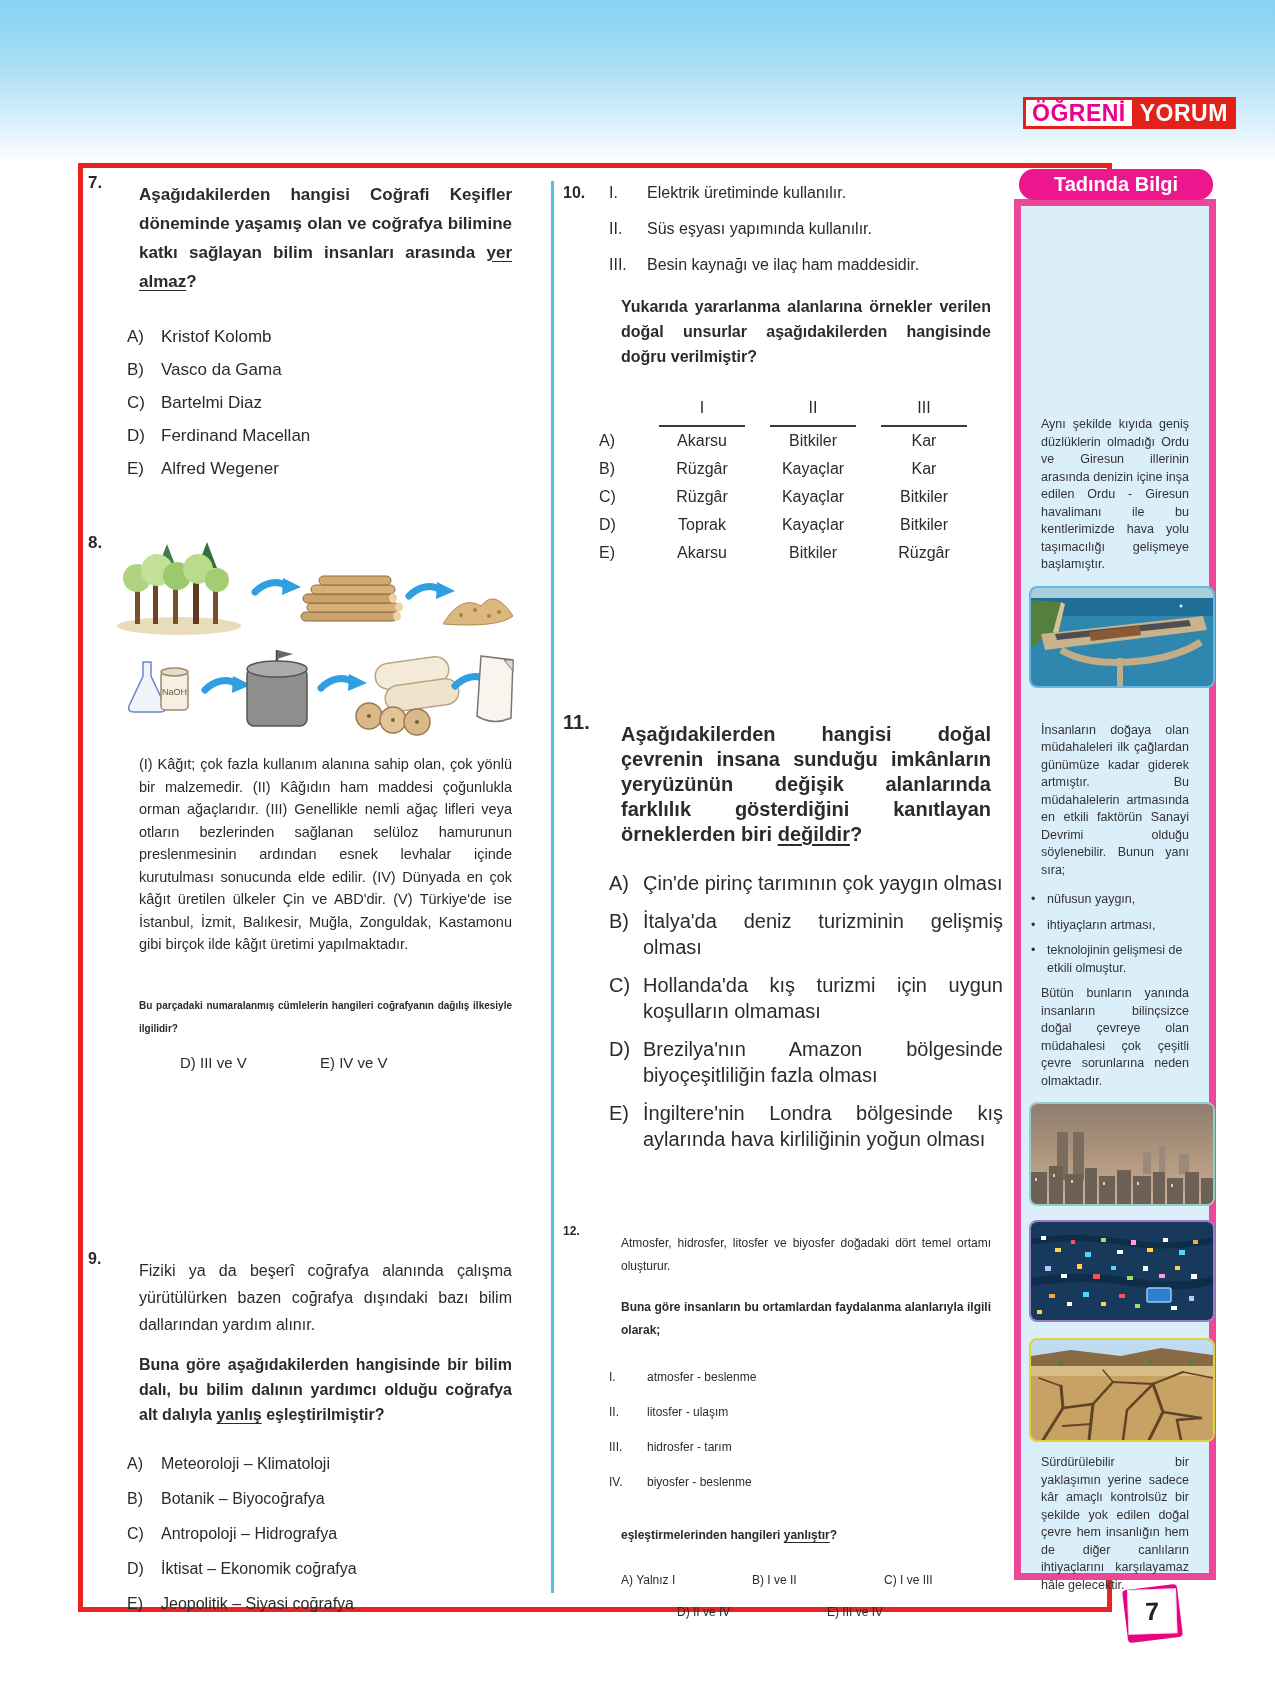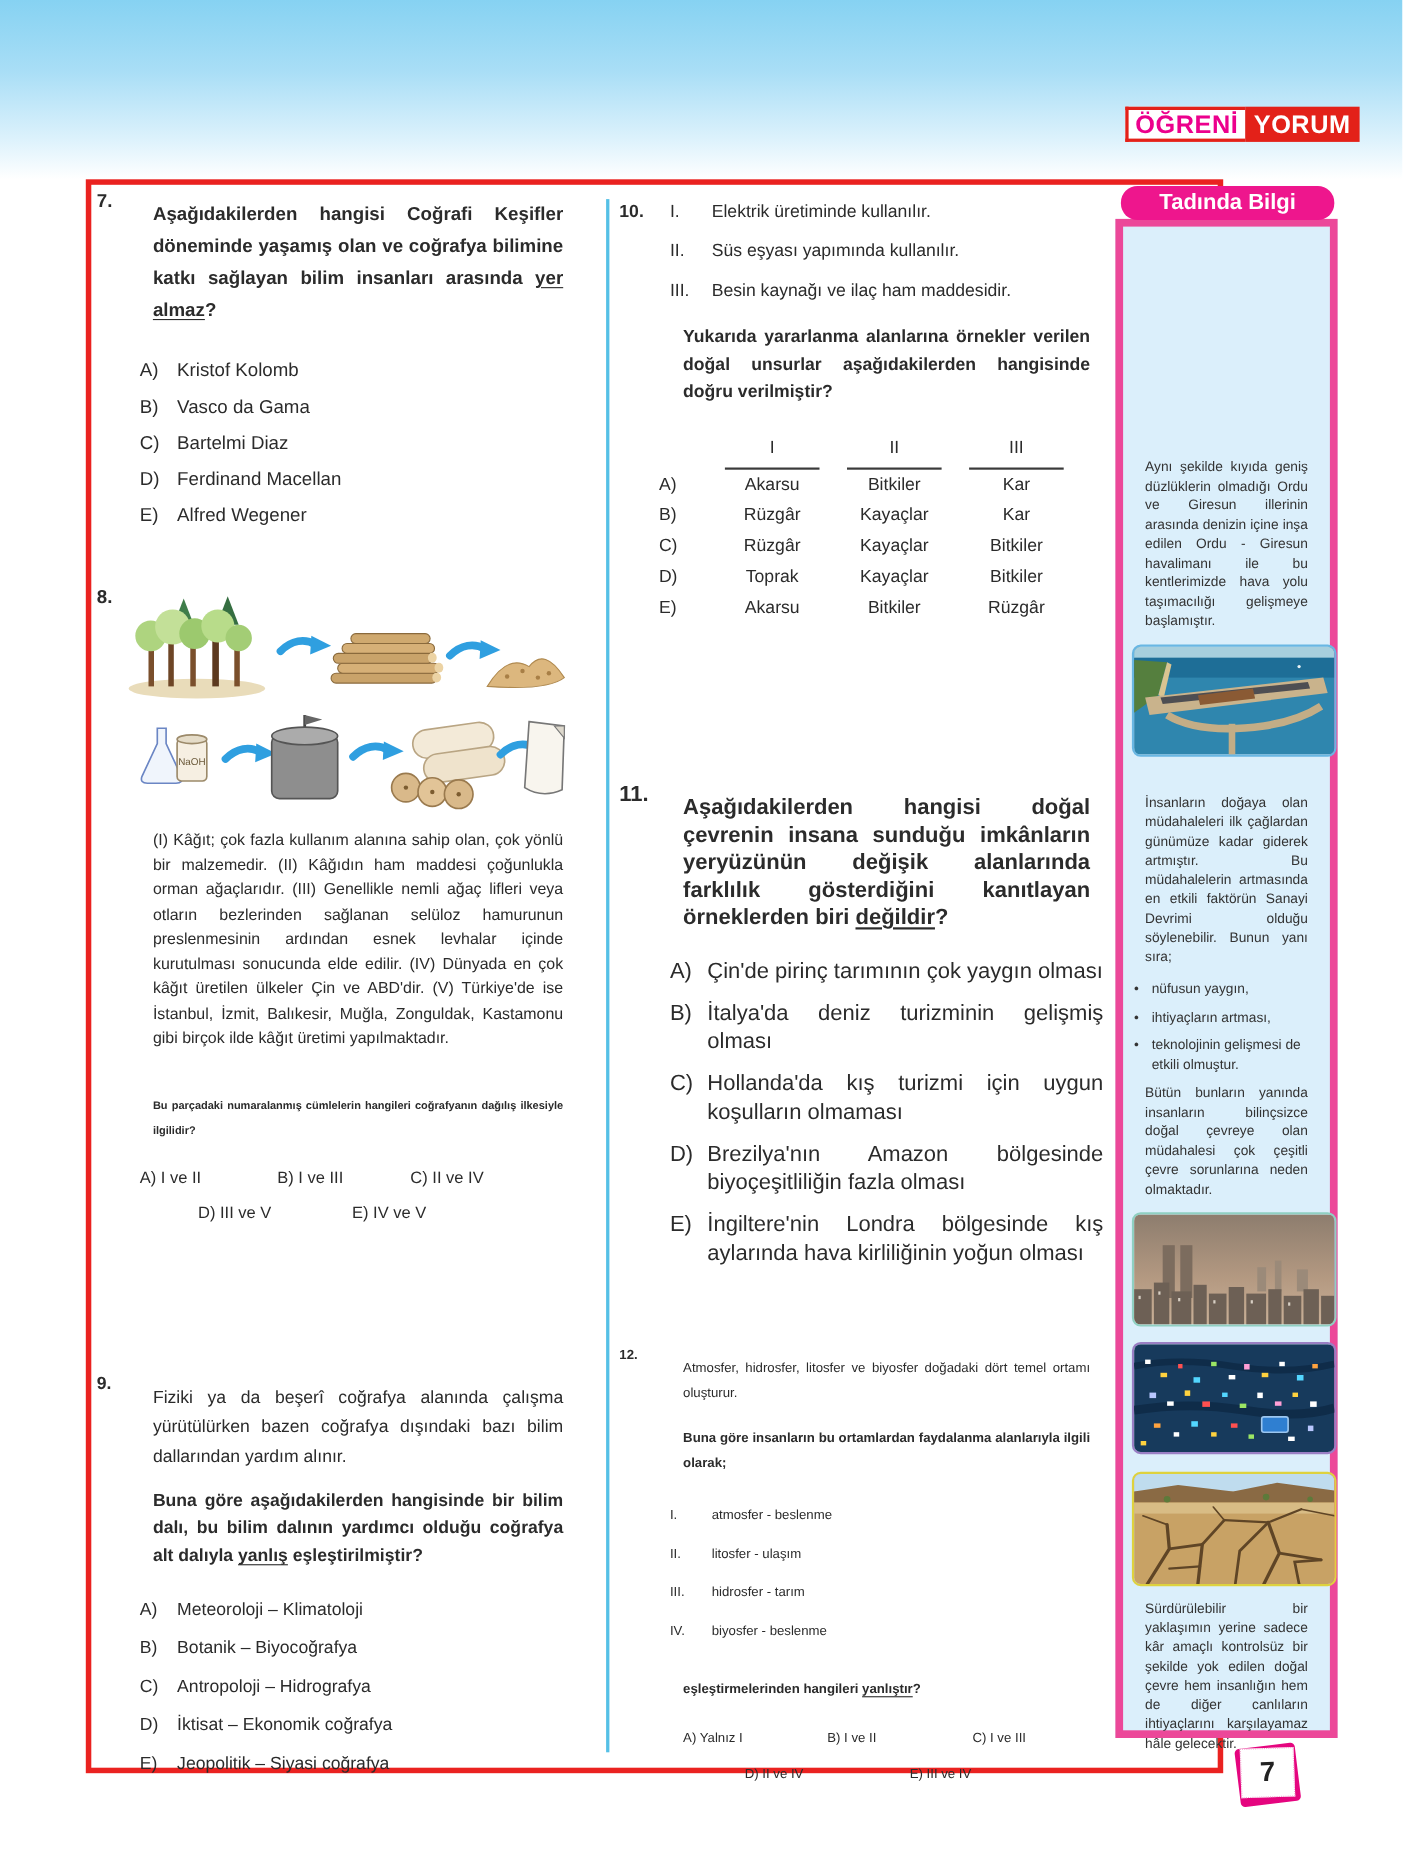--- a/index.html
+++ b/index.html
@@ -233,25 +233,20 @@
             <circle cx="58" cy="68" r="2" fill="#7c5c30"></circle>
         </g>
         <use href="#arrow" transform="translate(338,136)"></use>
         <g transform="translate(360,120)">
           <path d="M6,0 L38,4 L36,62 Q18,70 2,60 Z" fill="#f8f5ee" stroke="#777" stroke-width="1.5"></path>
           <polygon points="38,4 29,4 38,15" fill="#ddd8cc" stroke="#777" stroke-width="1"></polygon>
         </g>
       </svg>
       <p class="para justify">(I) Kâğıt; çok fazla kullanım alanına sahip olan, çok yönlü bir malzemedir. (II) Kâğıdın ham maddesi çoğunlukla orman ağaçlarıdır. (III) Genellikle nemli ağaç lifleri veya otların bezlerinden sağlanan selüloz hamurunun preslenmesinin ardından esnek levhalar içinde kurutulması sonucunda elde edilir. (IV) Dünyada en çok kâğıt üretilen ülkeler Çin ve ABD'dir. (V) Türkiye'de ise İstanbul, İzmit, Balıkesir, Muğla, Zonguldak, Kastamonu gibi birçok ilde kâğıt üretimi yapılmaktadır.</p>
       <p class="stem bold justify">Bu parçadaki numaralanmış cümlelerin hangileri coğrafyanın dağılış ilkesiyle ilgilidir?</p>
-      <div class="optrow">
-        <span class="o1"><span>A)</span> <span>I ve II</span></span>
-        <span class="o2"><span>B)</span> <span>I ve III</span></span>
-        <span class="o3"><span>C)</span> <span>II ve IV</span></span>
-      </div>
       <div class="optrow r2">
         <span class="o1"><span>D)</span> <span>III ve V</span></span>
         <span class="o2"><span>E)</span> <span>IV ve V</span></span>
       </div>
     </div>
   </section>
 
   <section class="question qcol-left q9" style="top:1245px;">
     <div class="qnum">9.</div>
     <div class="qbody">

